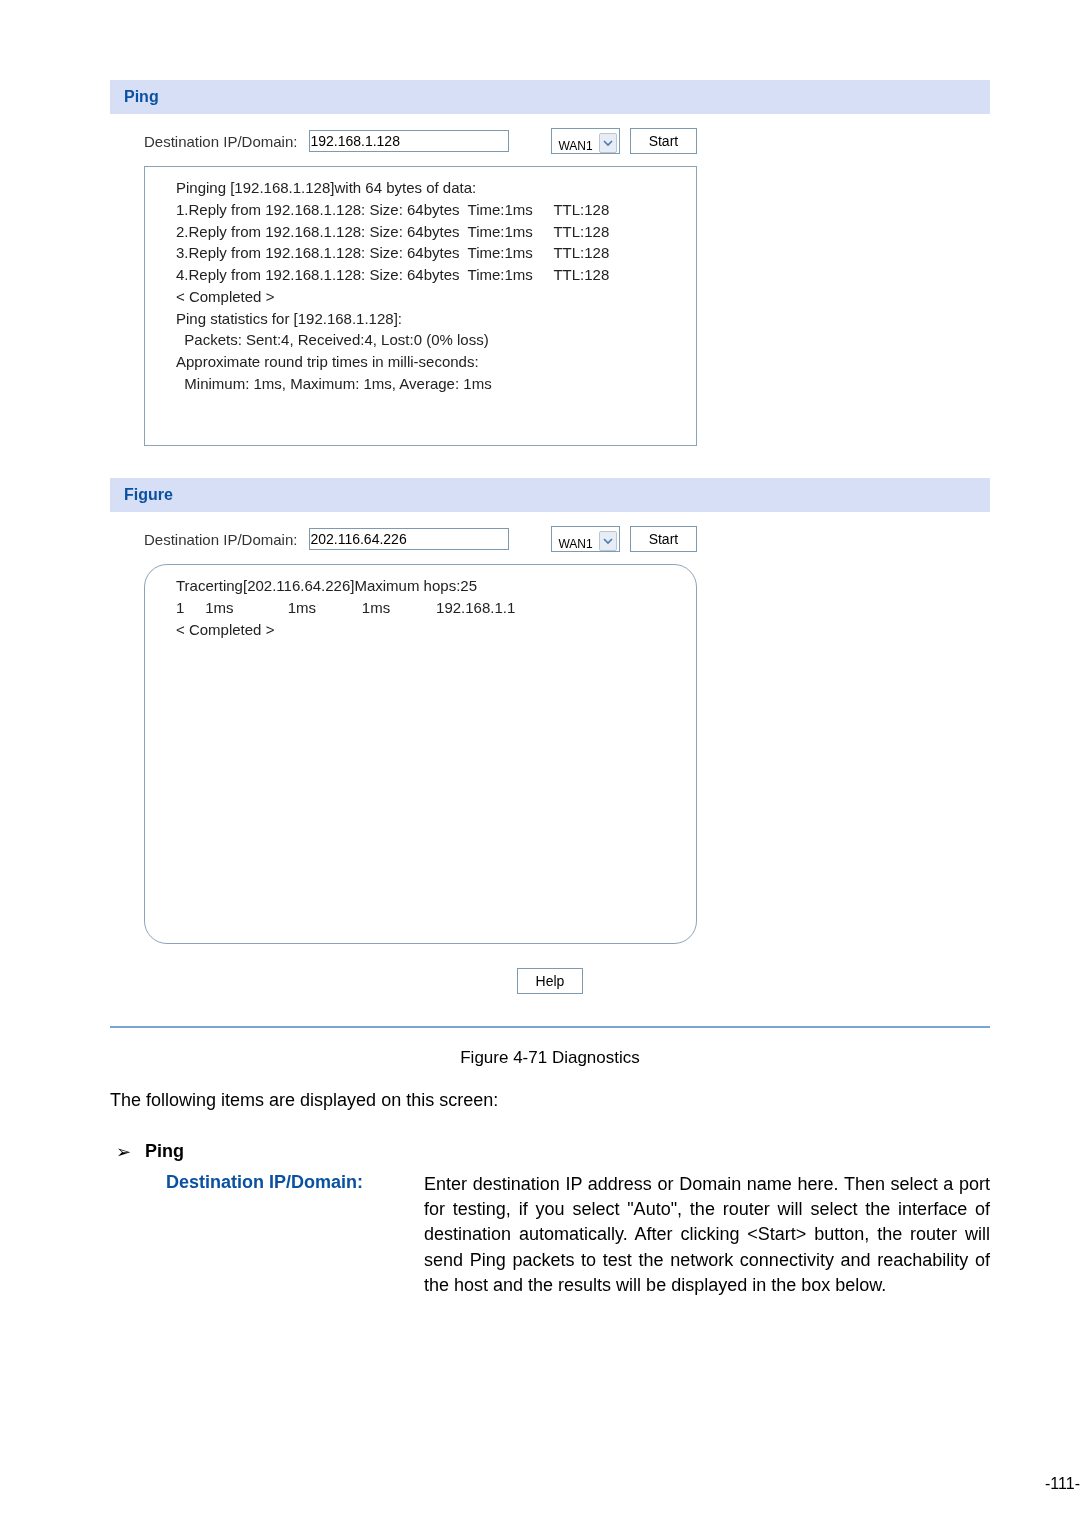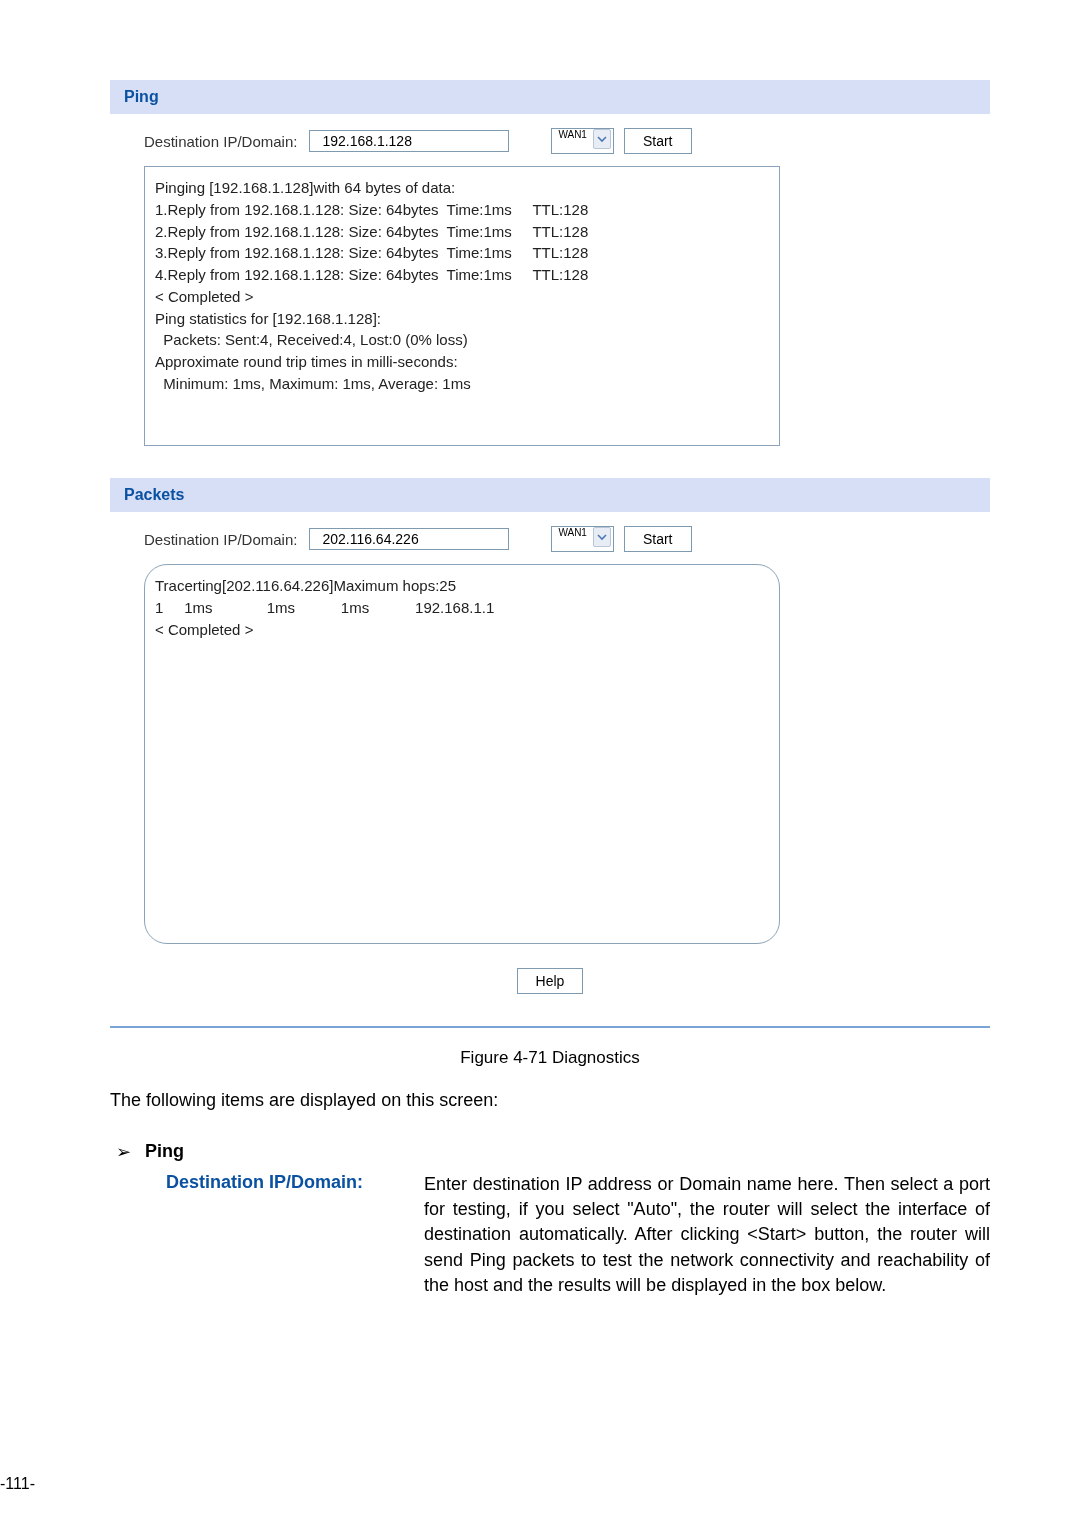--- a/index.html
+++ b/index.html
@@ -41,35 +41,35 @@
   }
   .lbl {
     color: #333;
     font-size: 15px;
     white-space: nowrap;
     margin-right: 2px;
   }
   .txt-input {
     font-family: Verdana, Arial, sans-serif;
     font-size: 14px;
-    padding: 2px 12px;
+    padding: 2px 0;
     border: 1px solid #7e9ab0;
     height: 22px;
     box-sizing: border-box;
     width: 200px;
     background: #fff;
   }
   .sel-wrap {
     display: inline-flex;
-    align-items: flex-start;
+    align-items: flex-end;
     border: 1px solid #7e9ab0;
     height: 24px;
     padding: 0 2px 0 6px;
     background: #fff;
-    font-size: 10px;
+    font-size: 12px;
     gap: 6px;
   }
   .sel-arrow {
     display: inline-flex;
     align-items: center;
     justify-content: center;
     width: 16px;
     height: 18px;
     background: #e8edf5;
     border: 1px solid #b8c6d7;
@@ -82,26 +82,26 @@
     padding: 2px 18px;
     border: 1px solid #7e9ab0;
     background: #fff;
     height: 26px;
     box-sizing: border-box;
     cursor: pointer;
   }
 
   .result-box {
     border: 1px solid #8ca3b7;
-    padding: 10px 10px;
+    padding: 10px 31px;
     font-size: 15px;
     line-height: 1.45;
     color: #222;
     min-height: 80px;
-    width: 636px;
+    width: 553px;
     box-sizing: border-box;
     white-space: pre;
     font-family: Verdana, Arial, sans-serif;
   }
   #ping-box { min-height: 280px; }
   #tracert-box { min-height: 380px; border-radius: 23px; }
 
   .help-row {
     text-align: center;
     margin-top: 24px;
@@ -163,22 +163,22 @@
     color: #000;
     text-align: justify;
     line-height: 1.4;
     flex: 1;
   }
 
   .page-num {
     position: absolute;
     bottom: 34px;
     left: 0;
-    right: 14px;
-    text-align: left;
+    right: 0;
+    text-align: right;
     font-family: Arial, sans-serif;
     font-size: 16px;
   }
 </style>
 </head>
 <body>
 
 <div class="page">
 
   <div class="panel-wrap">
@@ -205,21 +205,21 @@
 4.Reply from 192.168.1.128: Size: 64bytes  Time:1ms     TTL:128
 &lt; Completed &gt;
 Ping statistics for [192.168.1.128]:
   Packets: Sent:4, Received:4, Lost:0 (0% loss)
 Approximate round trip times in milli-seconds:
   Minimum: 1ms, Maximum: 1ms, Average: 1ms</div>
     </div>
   </div>
 
   <div class="panel-wrap">
-    <div class="panel-header">Packets</div>
+    <div class="panel-header">Figure</div>
     <div class="panel-body">
       <div class="ctrl-row">
         <span class="lbl">Destination IP/Domain:</span>
         <input class="txt-input" type="text" value="202.116.64.226" style="">
         <span style="width:22px;"></span>
         <span class="sel-wrap">
           <span>WAN1</span>
           <span class="sel-arrow">
             <svg width="10" height="10" viewBox="0 0 10 10">
               <path d="M1 3 L5 7 L9 3" fill="none" stroke="#4b79b5" stroke-width="1.6"></path>

